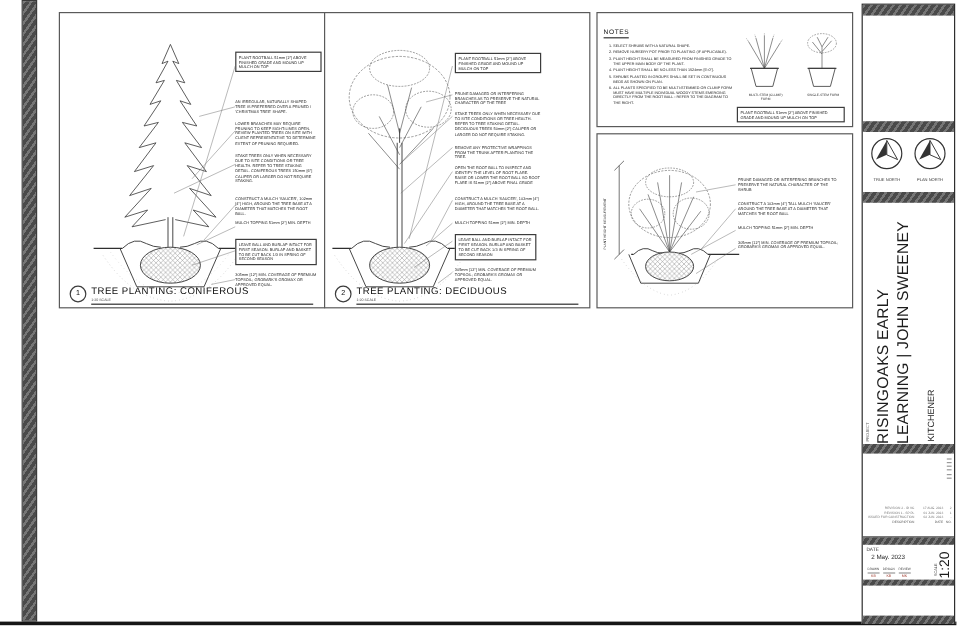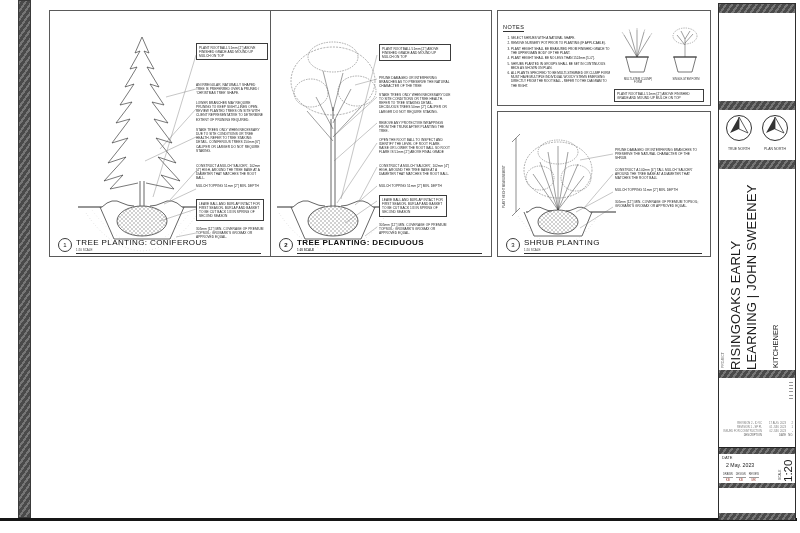--- a/index.html
+++ b/index.html
@@ -134,21 +134,21 @@
     </svg>
     <div class="co box" style="left:108px;top:33px;width:66px;">PLANT ROOTBALL 51mm [2"] ABOVE FINISHED GRADE AND MOUND UP MULCH ON TOP</div>
     <div class="co" style="left:108px;top:65px;width:72px;">PRUNE DAMAGED OR INTERFERING BRANCHES AS TO PRESERVE THE NATURAL CHARACTER OF THE TREE</div>
     <div class="co" style="left:108px;top:82px;width:72px;">STAKE TREES ONLY WHEN NECESSARY DUE TO SITE CONDITIONS OR TREE HEALTH. REFER TO TREE STAKING DETAIL. DECIDUOUS TREES 50mm [2"] CALIPER OR LARGER DO NOT REQUIRE STAKING.</div>
     <div class="co" style="left:108px;top:110px;width:72px;">REMOVE ANY PROTECTIVE WRAPPINGS FROM THE TRUNK AFTER PLANTING THE TREE.</div>
     <div class="co" style="left:108px;top:127px;width:72px;">OPEN THE ROOT BALL TO INSPECT AND IDENTIFY THE LEVEL OF ROOT FLARE. RAISE OR LOWER THE ROOT BALL SO ROOT FLARE IS 51mm [2"] ABOVE FINAL GRADE</div>
     <div class="co" style="left:108px;top:153px;width:72px;">CONSTRUCT A MULCH 'SAUCER', 102mm [4"] HIGH, AROUND THE TREE BASE AT A DIAMETER THAT MATCHES THE ROOT BALL.</div>
     <div class="co" style="left:108px;top:173px;width:72px;">MULCH TOPPING 51mm [2"] MIN. DEPTH</div>
     <div class="co box" style="left:108px;top:184px;width:62px;">LEAVE BALL AND BURLAP INTACT FOR FIRST SEASON. BURLAP AND BASKET TO BE CUT BACK 1/3 IN SPRING OF SECOND SEASON</div>
     <div class="co" style="left:108px;top:212px;width:72px;">305mm [12"] MIN. COVERAGE OF PREMIUM TOPSOIL; GROBARK'S GROMAX OR APPROVED EQUAL.</div>
-    <div class="ptitle" style="left:8px;top:227px;width:205px;font-weight:bold;">
+    <div class="ptitle" style="left:8px;top:227px;width:205px;">
       <div class="pnum">2</div>
       <div class="pname-wrap" style="width:185px;">
         <div class="pname">TREE PLANTING: DECIDUOUS</div>
         <div class="pscale">1:20 SCALE</div>
       </div>
     </div>
   </div>
 
   <div class="panel" style="left:497px;top:10px;width:214px;height:96px;">
     <div style="position:absolute;left:5px;top:4px;">
@@ -218,27 +218,20 @@
         <line x1="115" y1="62" x2="86" y2="96"></line>
         <line x1="115" y1="80" x2="78" y2="100"></line>
         <line x1="115" y1="95" x2="82" y2="116"></line>
       </g>
     </svg>
     <div class="vtext" style="position:absolute;left:4px;top:40px;height:56px;font-size:2.8px;color:#333;">PLANT HEIGHT MEASUREMENT</div>
     <div class="co" style="left:117px;top:36px;width:84px;">PRUNE DAMAGED OR INTERFERING BRANCHES TO PRESERVE THE NATURAL CHARACTER OF THE SHRUB</div>
     <div class="co" style="left:117px;top:56px;width:84px;">CONSTRUCT A 102mm [4"] TALL MULCH 'SAUCER' AROUND THE TREE BASE AT A DIAMETER THAT MATCHES THE ROOT BALL</div>
     <div class="co" style="left:117px;top:76px;width:84px;">MULCH TOPPING 51mm [2"] MIN. DEPTH</div>
     <div class="co" style="left:117px;top:88px;width:84px;">305mm [12"] MIN. COVERAGE OF PREMIUM TOPSOIL; GROBARK'S GROMAX OR APPROVED EQUAL.</div>
-    <div class="ptitle" style="left:8px;top:126px;width:198px;">
-      <div class="pnum">3</div>
-      <div class="pname-wrap" style="width:178px;">
-        <div class="pname">SHRUB PLANTING</div>
-        <div class="pscale">1:20 SCALE</div>
-      </div>
-    </div>
   </div>
 
   <div class="tb">
     <div class="tb-sec hatch" style="top:0;height:9px;"></div>
 
     <div class="tb-sec hatch" style="top:97px;height:9px;"></div>
 
     <div class="tb-sec" style="top:106px;height:50px;display:flex;justify-content:center;gap:8px;align-items:flex-start;padding-top:4px;">
       <div style="text-align:center;">
         <svg width="28" height="28" viewBox="0 0 28 28">

